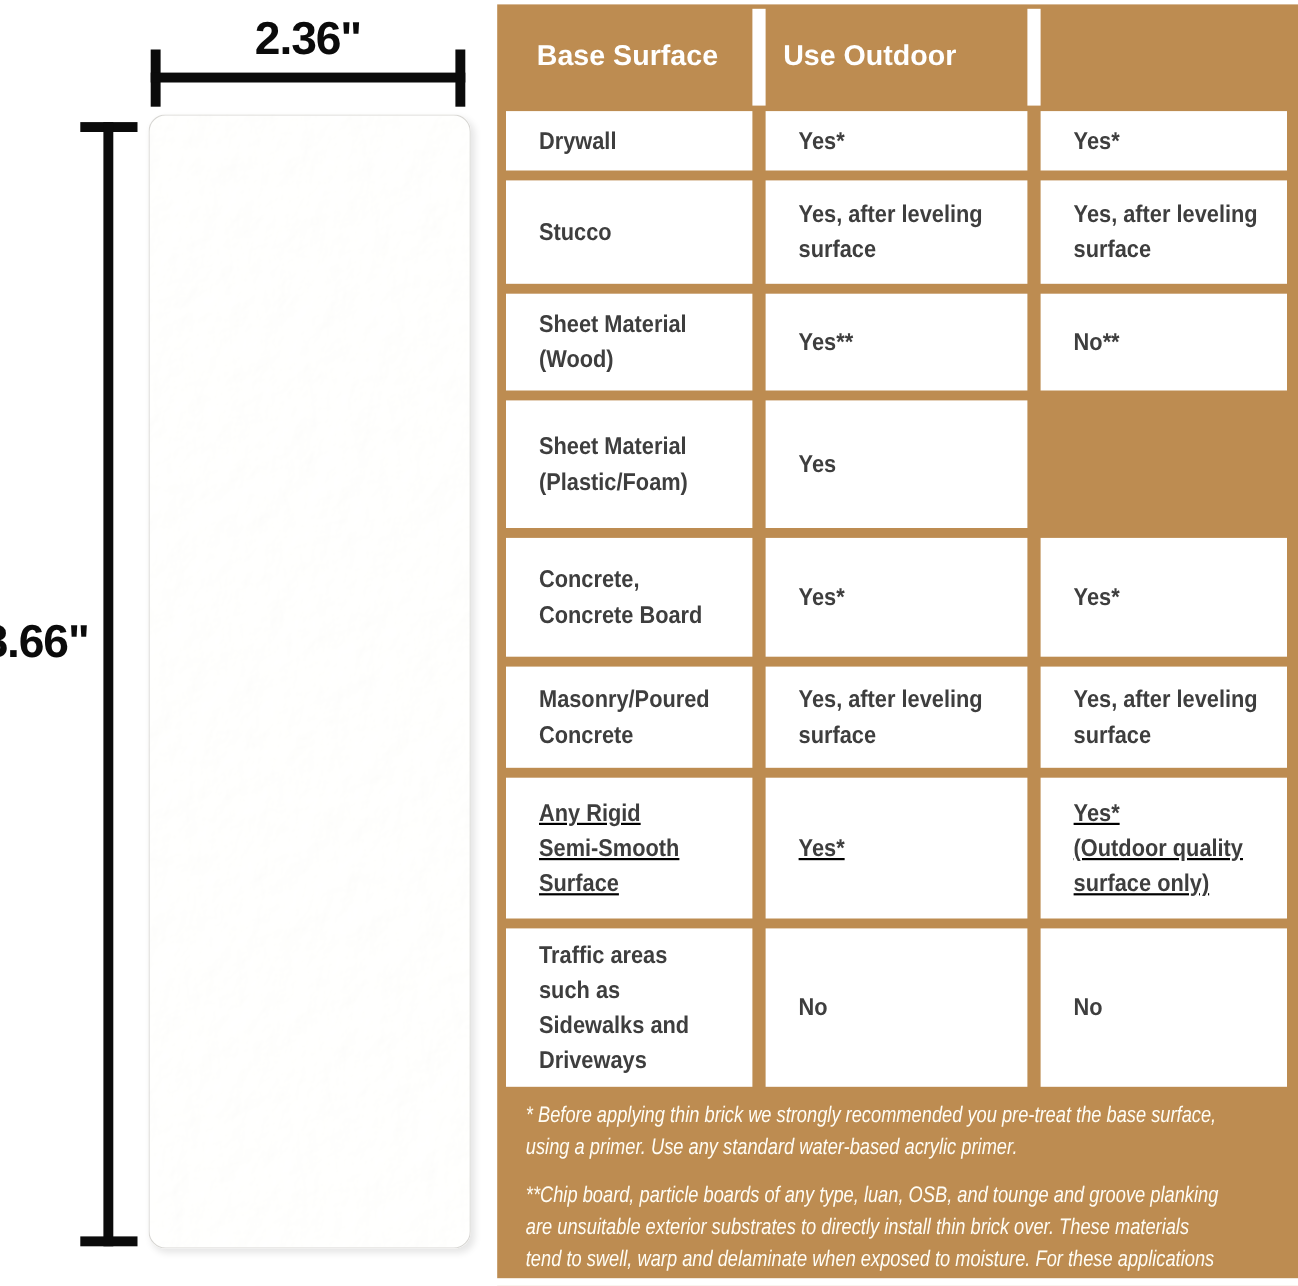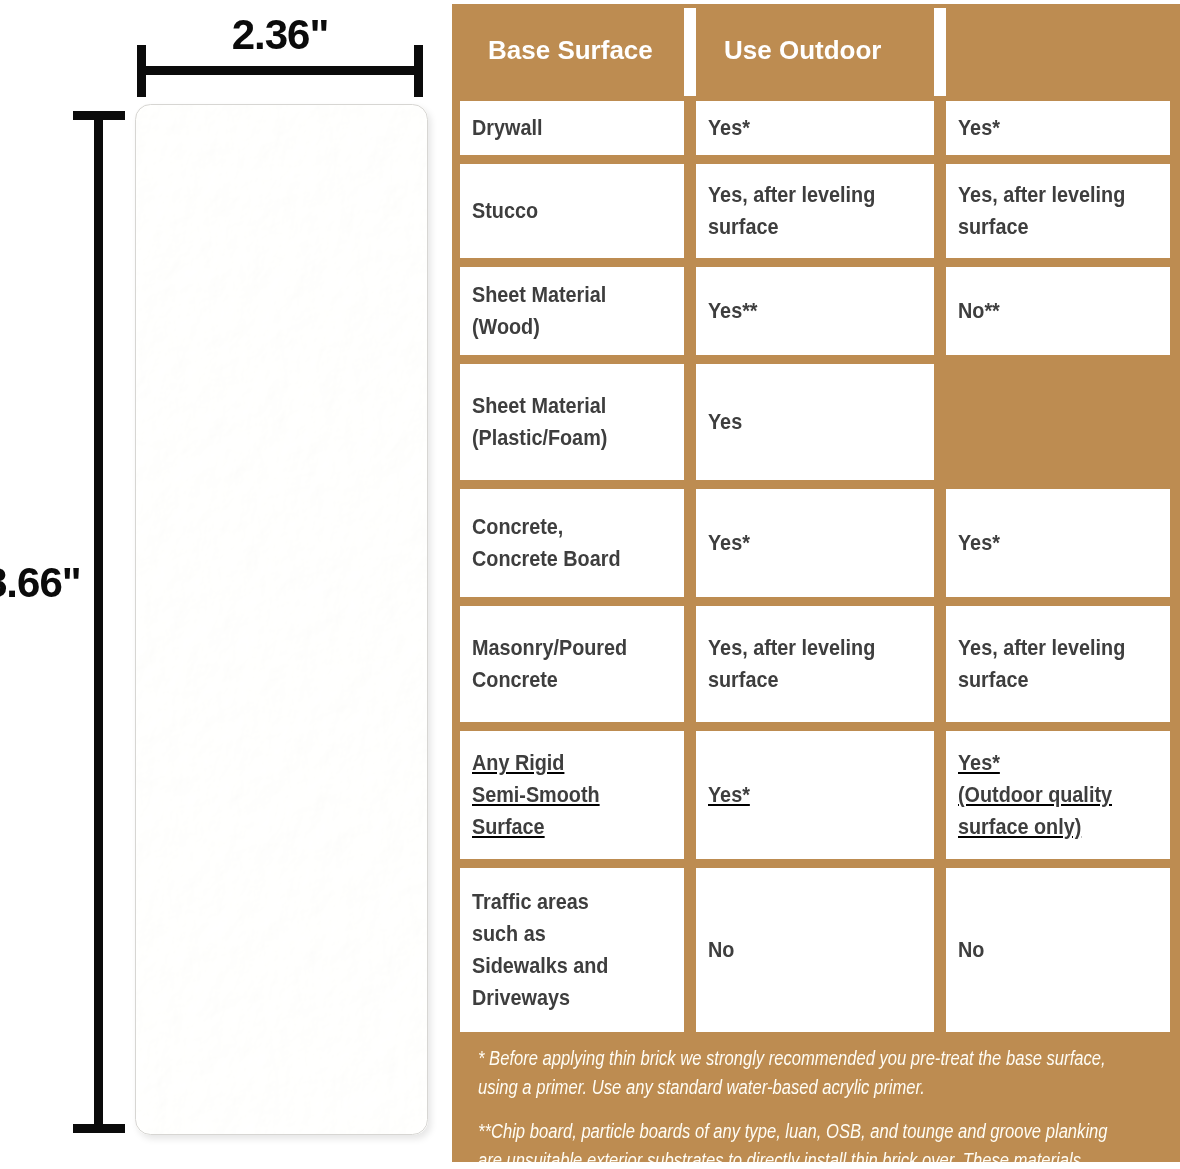--- a/index.html
+++ b/index.html
@@ -44,35 +44,35 @@
   .table-panel{
     position:absolute;left:452px;top:4px;width:728px;height:1158px;
     background:#bd8c51;box-sizing:border-box;
     padding:4px 10px 0 8px;overflow:hidden;
   }
   .h-div{position:absolute;top:4px;width:12px;height:88px;background:#ffffff;}
   .h-div-1{left:232px;}
   .h-div-2{left:482px;}
 
   .t-header{
-    display:grid;grid-template-columns:224px 238px 224px;column-gap:12px;
+    display:grid;grid-template-columns:224px 238px 224px;
     height:84px;align-items:center;
   }
   .h-cell{
     color:#ffffff;font-weight:bold;font-size:26px;
     padding-left:28px;white-space:nowrap;
   }
 
   .t-row{
     display:grid;grid-template-columns:224px 238px 224px;column-gap:12px;
     margin-top:9px;
   }
   .t-cell{
     background:#ffffff;display:flex;align-items:center;
-    padding-left:12px;box-sizing:border-box;overflow:hidden;
+    padding-left:30px;box-sizing:border-box;overflow:hidden;
   }
   .t-cell span{
     display:inline-block;
     font-weight:bold;font-size:22px;color:#3e3e3e;line-height:1.45;
     white-space:pre-line;
     transform:scaleX(0.9);transform-origin:left center;
   }
 
   .footnote{
     color:#fffdf5;font-style:italic;font-size:20.5px;line-height:1.4;
@@ -193,21 +193,21 @@
             <span>Concrete,
 Concrete Board</span>
           </div>
           <div class="t-cell">
             <span>Yes*</span>
           </div>
           <div class="t-cell">
             <span>Yes*</span>
           </div>
         </div>
-        <div class="t-row" style="height: 116px;">
+        <div class="t-row" style="height: 92px;">
           <div class="t-cell">
             <span>Masonry/Poured
 Concrete</span>
           </div>
           <div class="t-cell">
             <span>Yes, after leveling
 surface</span>
           </div>
           <div class="t-cell">
             <span>Yes, after leveling
@@ -222,21 +222,21 @@
           </div>
           <div class="t-cell">
             <span>Yes*</span>
           </div>
           <div class="t-cell">
             <span>Yes*
 (Outdoor quality
 surface only)</span>
           </div>
         </div>
-        <div class="t-row" style="height: 164px;">
+        <div class="t-row" style="height: 144px;">
           <div class="t-cell">
             <span>Traffic areas
 such as
 Sidewalks and
 Driveways</span>
           </div>
           <div class="t-cell">
             <span>No</span>
           </div>
           <div class="t-cell">

